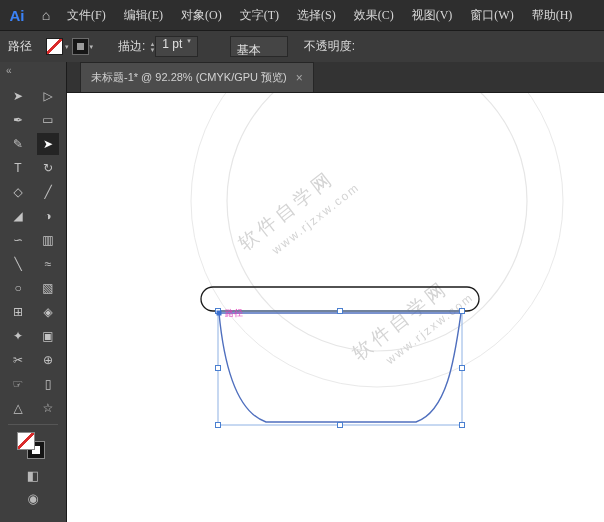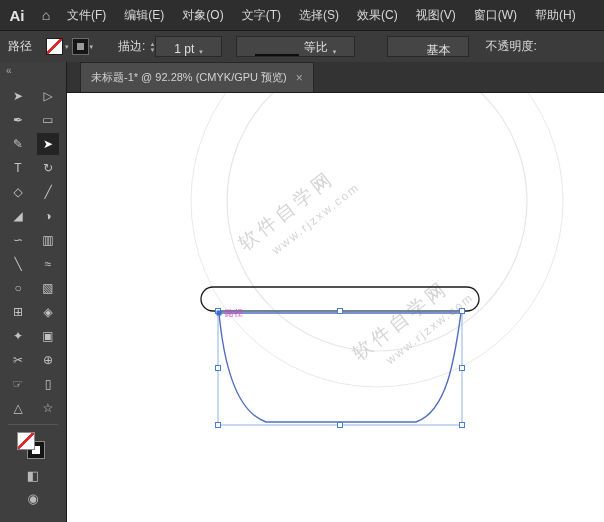--- a/index.html
+++ b/index.html
@@ -7,42 +7,42 @@
     position:relative;width:604px;height:522px;overflow:hidden;
     background:#fff;font-family:"Liberation Sans","DejaVu Sans",sans-serif;
     -webkit-font-smoothing:antialiased;
   }
   
   .menubar{
     position:absolute;top:0;left:0;right:0;height:30px;background:#2e2e2e;
     border-bottom:1px solid #1b1b1b;display:flex;align-items:center;
     color:#d8d8d8;font-size:12px;
   }
-  .logo{width:34px;text-align:center;font-weight:bold;font-size:15px;color:#e5e5e5;}
+  .logo{width:34px;text-align:center;font-weight:bold;font-size:15px;color:#3b82f6;}
   .home-btn{width:24px;text-align:center;font-size:14px;color:#cfcfcf;}
   .menu-item{padding:0 9px;cursor:default;white-space:nowrap;}
   
   .controlbar{
     position:absolute;top:31px;left:0;right:0;height:31px;background:#3b3b3b;
     border-bottom:1px solid #1b1b1b;display:flex;align-items:center;
     color:#dcdcdc;font-size:12px;overflow:hidden;white-space:nowrap;
   }
   .cb-label{margin-left:8px;}
   .swatch-combo{display:flex;align-items:center;gap:2px;margin-left:14px;}
   .fill-none-swatch{
     width:15px;height:15px;background:
       linear-gradient(135deg,transparent 42%,#d92b2b 42%,#d92b2b 56%,transparent 56%),#fff;
     border:1px solid #1e1e1e;
   }
   .stroke-swatch{width:15px;height:15px;border:4px solid #161616;background:#9a9a9a;box-sizing:border-box;outline:1px solid #6b6b6b;}
   .caret{font-size:7px;color:#b8b8b8;}
   .stepper{display:flex;flex-direction:column;font-size:6px;line-height:6px;color:#b0b0b0;margin-left:4px;}
   .combo{
     height:19px;background:#454545;border:1px solid #282828;display:flex;
-    align-items:flex-end;padding:0 18px;gap:5px;color:#e0e0e0;
+    align-items:flex-start;padding:0 6px;gap:5px;color:#e0e0e0;
   }
   .line-preview{width:44px;height:2px;background:#0d0d0d;}
   .line-preview.thick{height:3px;}
   
   .main{position:absolute;top:62px;left:0;right:0;bottom:0;display:flex;}
   .toolbar{
     width:66px;background:#3f3f3f;border-right:1px solid #1b1b1b;flex:0 0 66px;
     display:flex;flex-direction:column;overflow:hidden;
   }
   .toolbar-header{height:18px;color:#a9a9a9;font-size:10px;padding:3px 0 0 6px;}
@@ -80,21 +80,21 @@
   .canvas svg{position:absolute;left:0;top:0;}
 </style>
 </head>
 <body>
 
 <div class="app">
 
   <div class="menubar">
     <div class="logo">Ai</div>
     <div class="home-btn">⌂</div>
-    <div style="display:flex;align-items:center;">
+    <div style="display:flex;align-items:center;font-family:Liberation Serif, serif;">
         <span class="menu-item">文件(F)</span>
         <span class="menu-item">编辑(E)</span>
         <span class="menu-item">对象(O)</span>
         <span class="menu-item">文字(T)</span>
         <span class="menu-item">选择(S)</span>
         <span class="menu-item">效果(C)</span>
         <span class="menu-item">视图(V)</span>
         <span class="menu-item">窗口(W)</span>
         <span class="menu-item">帮助(H)</span>
       </div>
@@ -116,25 +116,20 @@
     <span class="cb-label" style="margin-left:25px;">描边:</span>
     <span class="stepper">
       <span>▲</span>
       <span>▼</span>
     </span>
     <span class="combo">
       <span>1 pt</span>
       <span class="caret">▾</span>
     </span>
 
-    <span class="combo" style="margin-left:14px;">
-      <span class="line-preview"></span>
-      <span>等比</span>
-      <span class="caret">▾</span>
-    </span>
 
     <span class="combo" style="margin-left:32px;flex-direction:column;">
       <span class="line-preview thick"></span>
       <span>基本</span>
       <span class="caret">▾</span>
     </span>
 
     <span class="cb-label" style="margin-left:16px;">不透明度:</span>
   </div>
 

